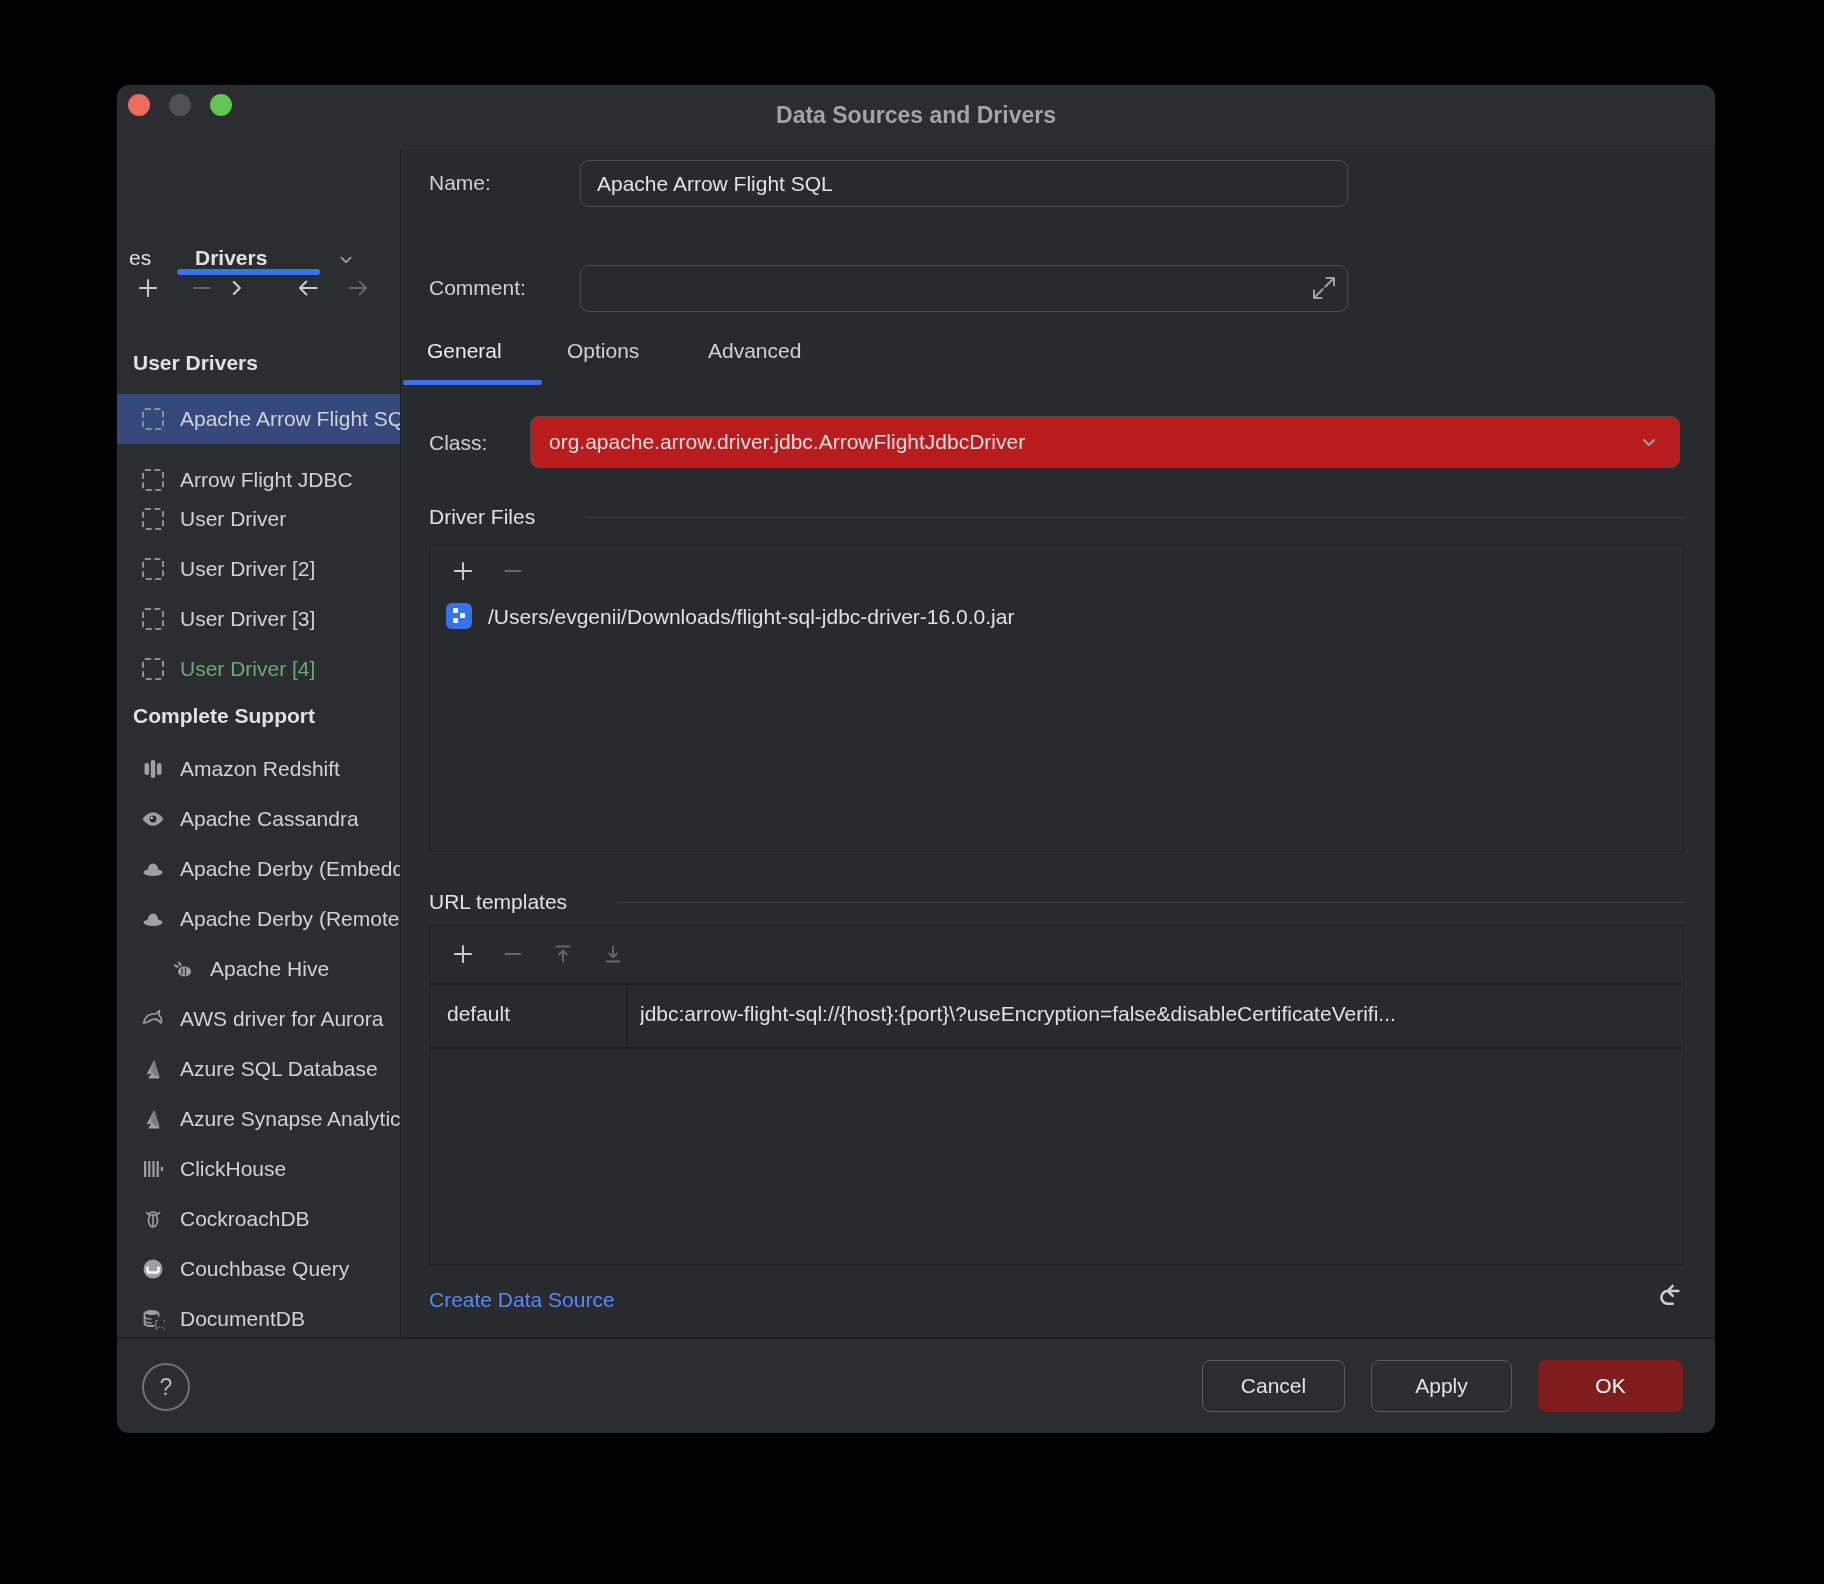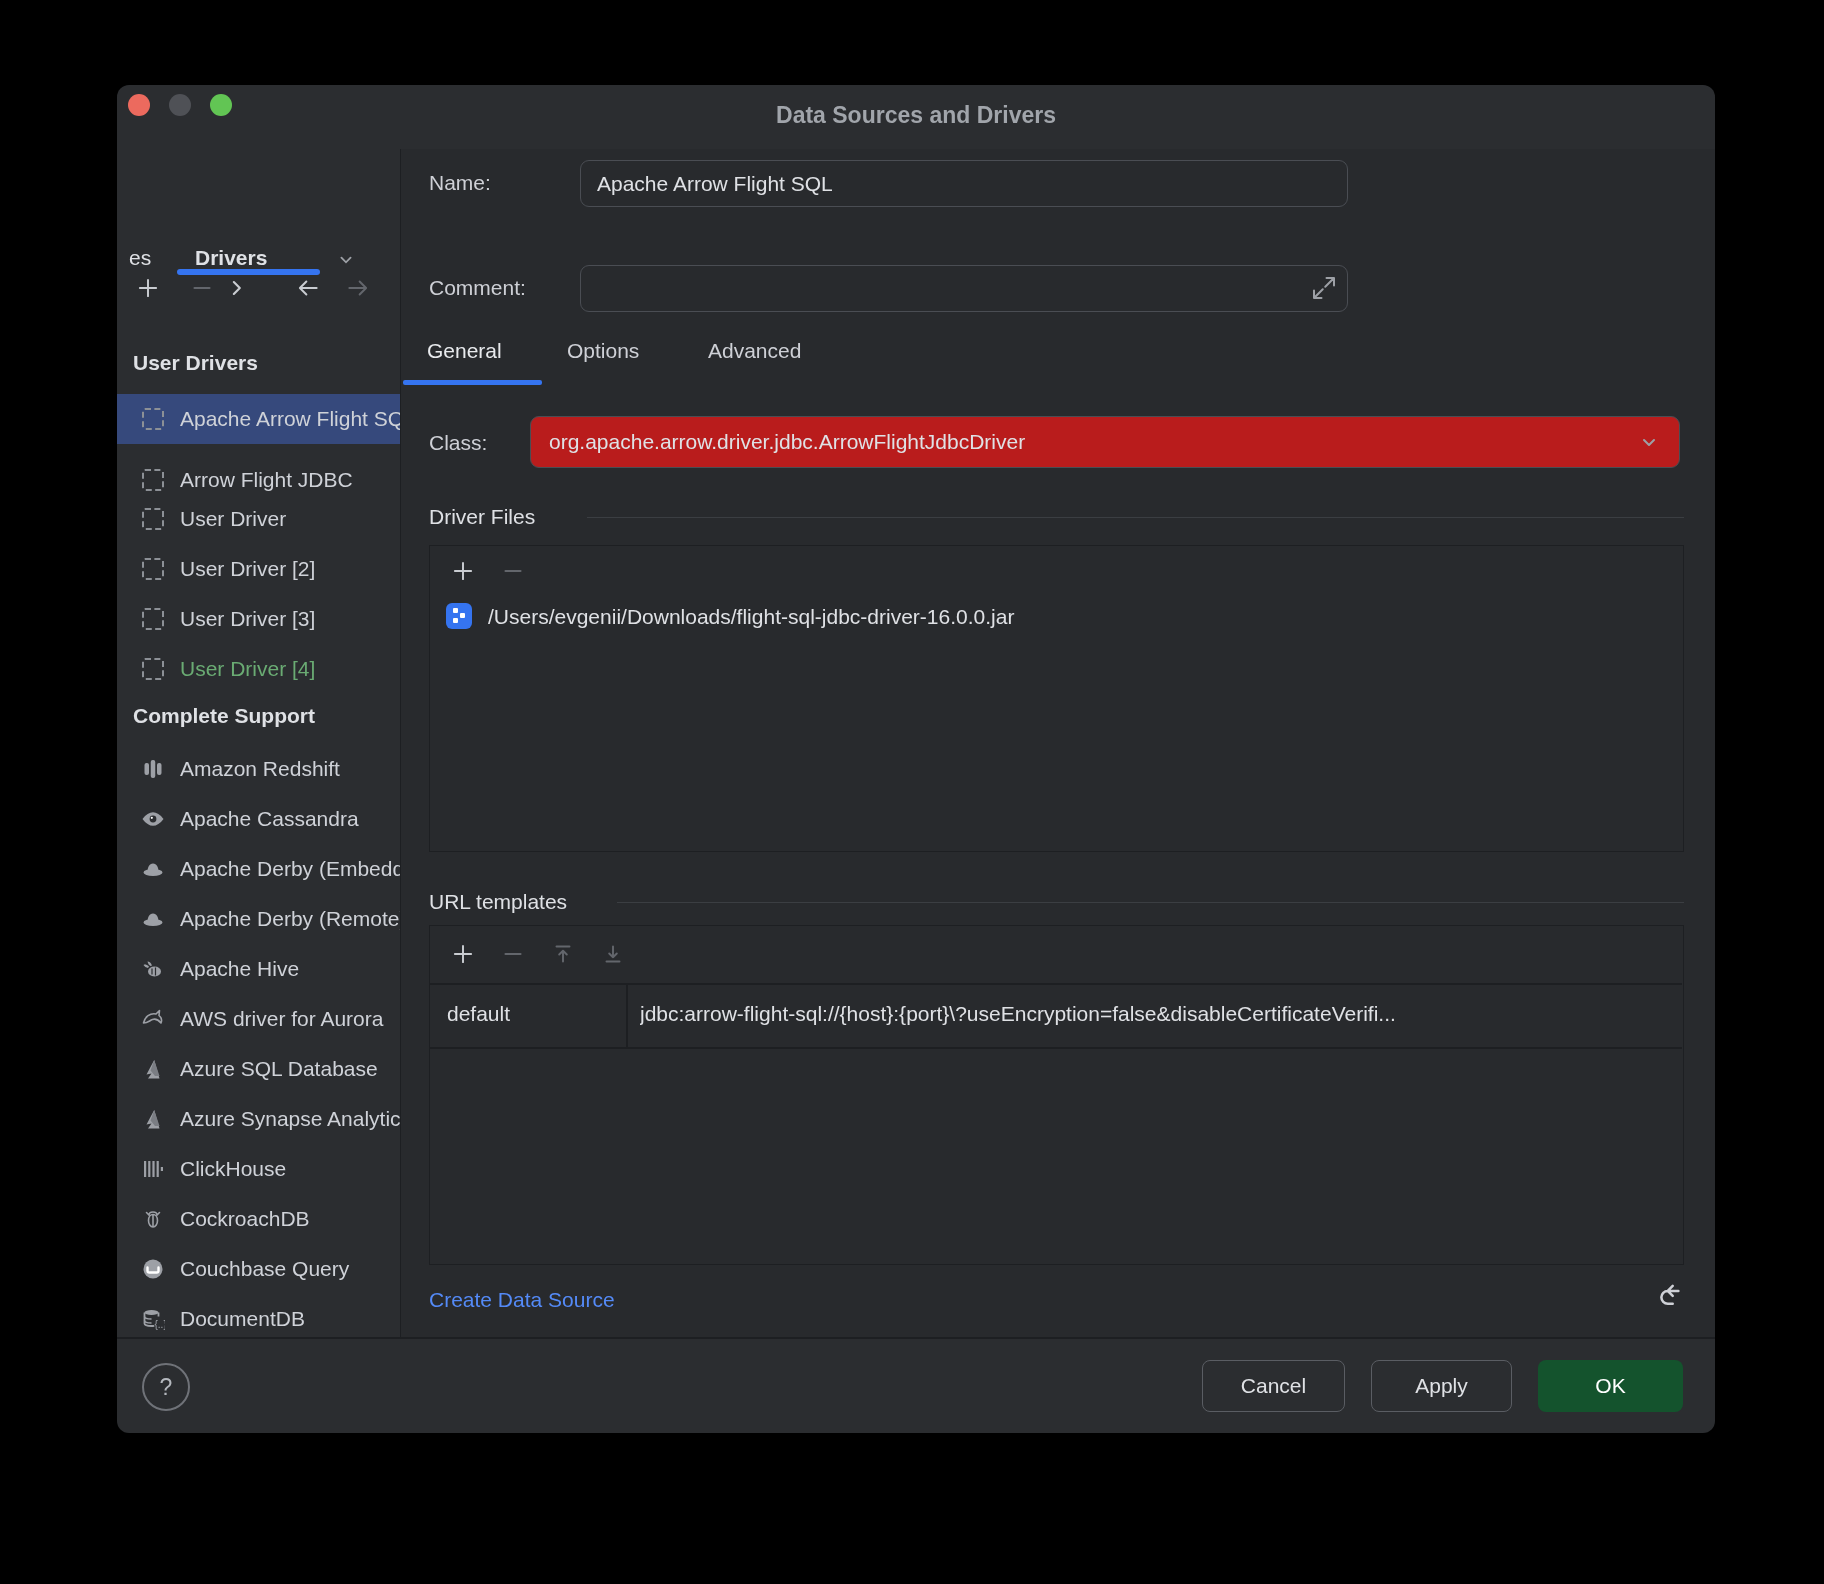--- a/index.html
+++ b/index.html
@@ -177,21 +177,21 @@
         </div>
         <div class="sb-item" style="top: 745px;">
           <span class="sb-ico">
             <svg width="24" height="24" viewBox="0 0 24 24">
               <ellipse cx="12" cy="15.5" rx="9.5" ry="3.4" fill="#9DA0A6"></ellipse>
               <path d="M6.5 15.5c0-5.5 1.8-9 5.5-9s5.5 3.5 5.5 9z" fill="#9DA0A6"></path>
             </svg>
           </span>
           <span class="sb-label">Apache Derby (Remote)</span>
         </div>
-        <div class="sb-item" style="top: 795px;">
+        <div class="sb-item" style="top: 795px; margin-left: 30px;">
           <span class="sb-ico">
             <svg width="24" height="24" viewBox="0 0 24 24">
               <ellipse cx="13.5" cy="14.5" rx="6.5" ry="5" fill="#9DA0A6"></ellipse>
               <path d="M8 9.5C5.5 7.5 4 7 2.5 8c1 1.5 2.5 2.5 4.5 3z" fill="#9DA0A6"></path>
               <path d="M11 8.5C10 6 8.5 4.5 6.5 4.5c.5 2 1.5 3.5 3 4.5z" fill="#9DA0A6"></path>
               <path d="M11 11.5v6M14.5 10.5v8" stroke="#2B2D30" stroke-width="1.2"></path>
             </svg>
           </span>
           <span class="sb-label">Apache Hive</span>
         </div>
@@ -354,14 +354,14 @@
       <path d="M16.5 7H9a4.5 4.5 0 0 0 0 9h3.5M12.5 3.5 9 7l3.5 3.5"></path>
       </svg>
     </span>
 
   <div id="footer-line" class="abs"></div>
   <div id="help-btn">
       <span>?</span>
     </div>
   <div class="btn" style="left:1085px;width:143px">Cancel</div>
   <div class="btn" style="left:1254px;width:141px">Apply</div>
-  <div class="btn primary" style="left: 1421px; width: 145px; background: #14532d;">OK</div>
+  <div class="btn primary" style="left: 1421px; width: 145px; background: #7f1d1d;">OK</div>
 </div>
 
 </body></html>

